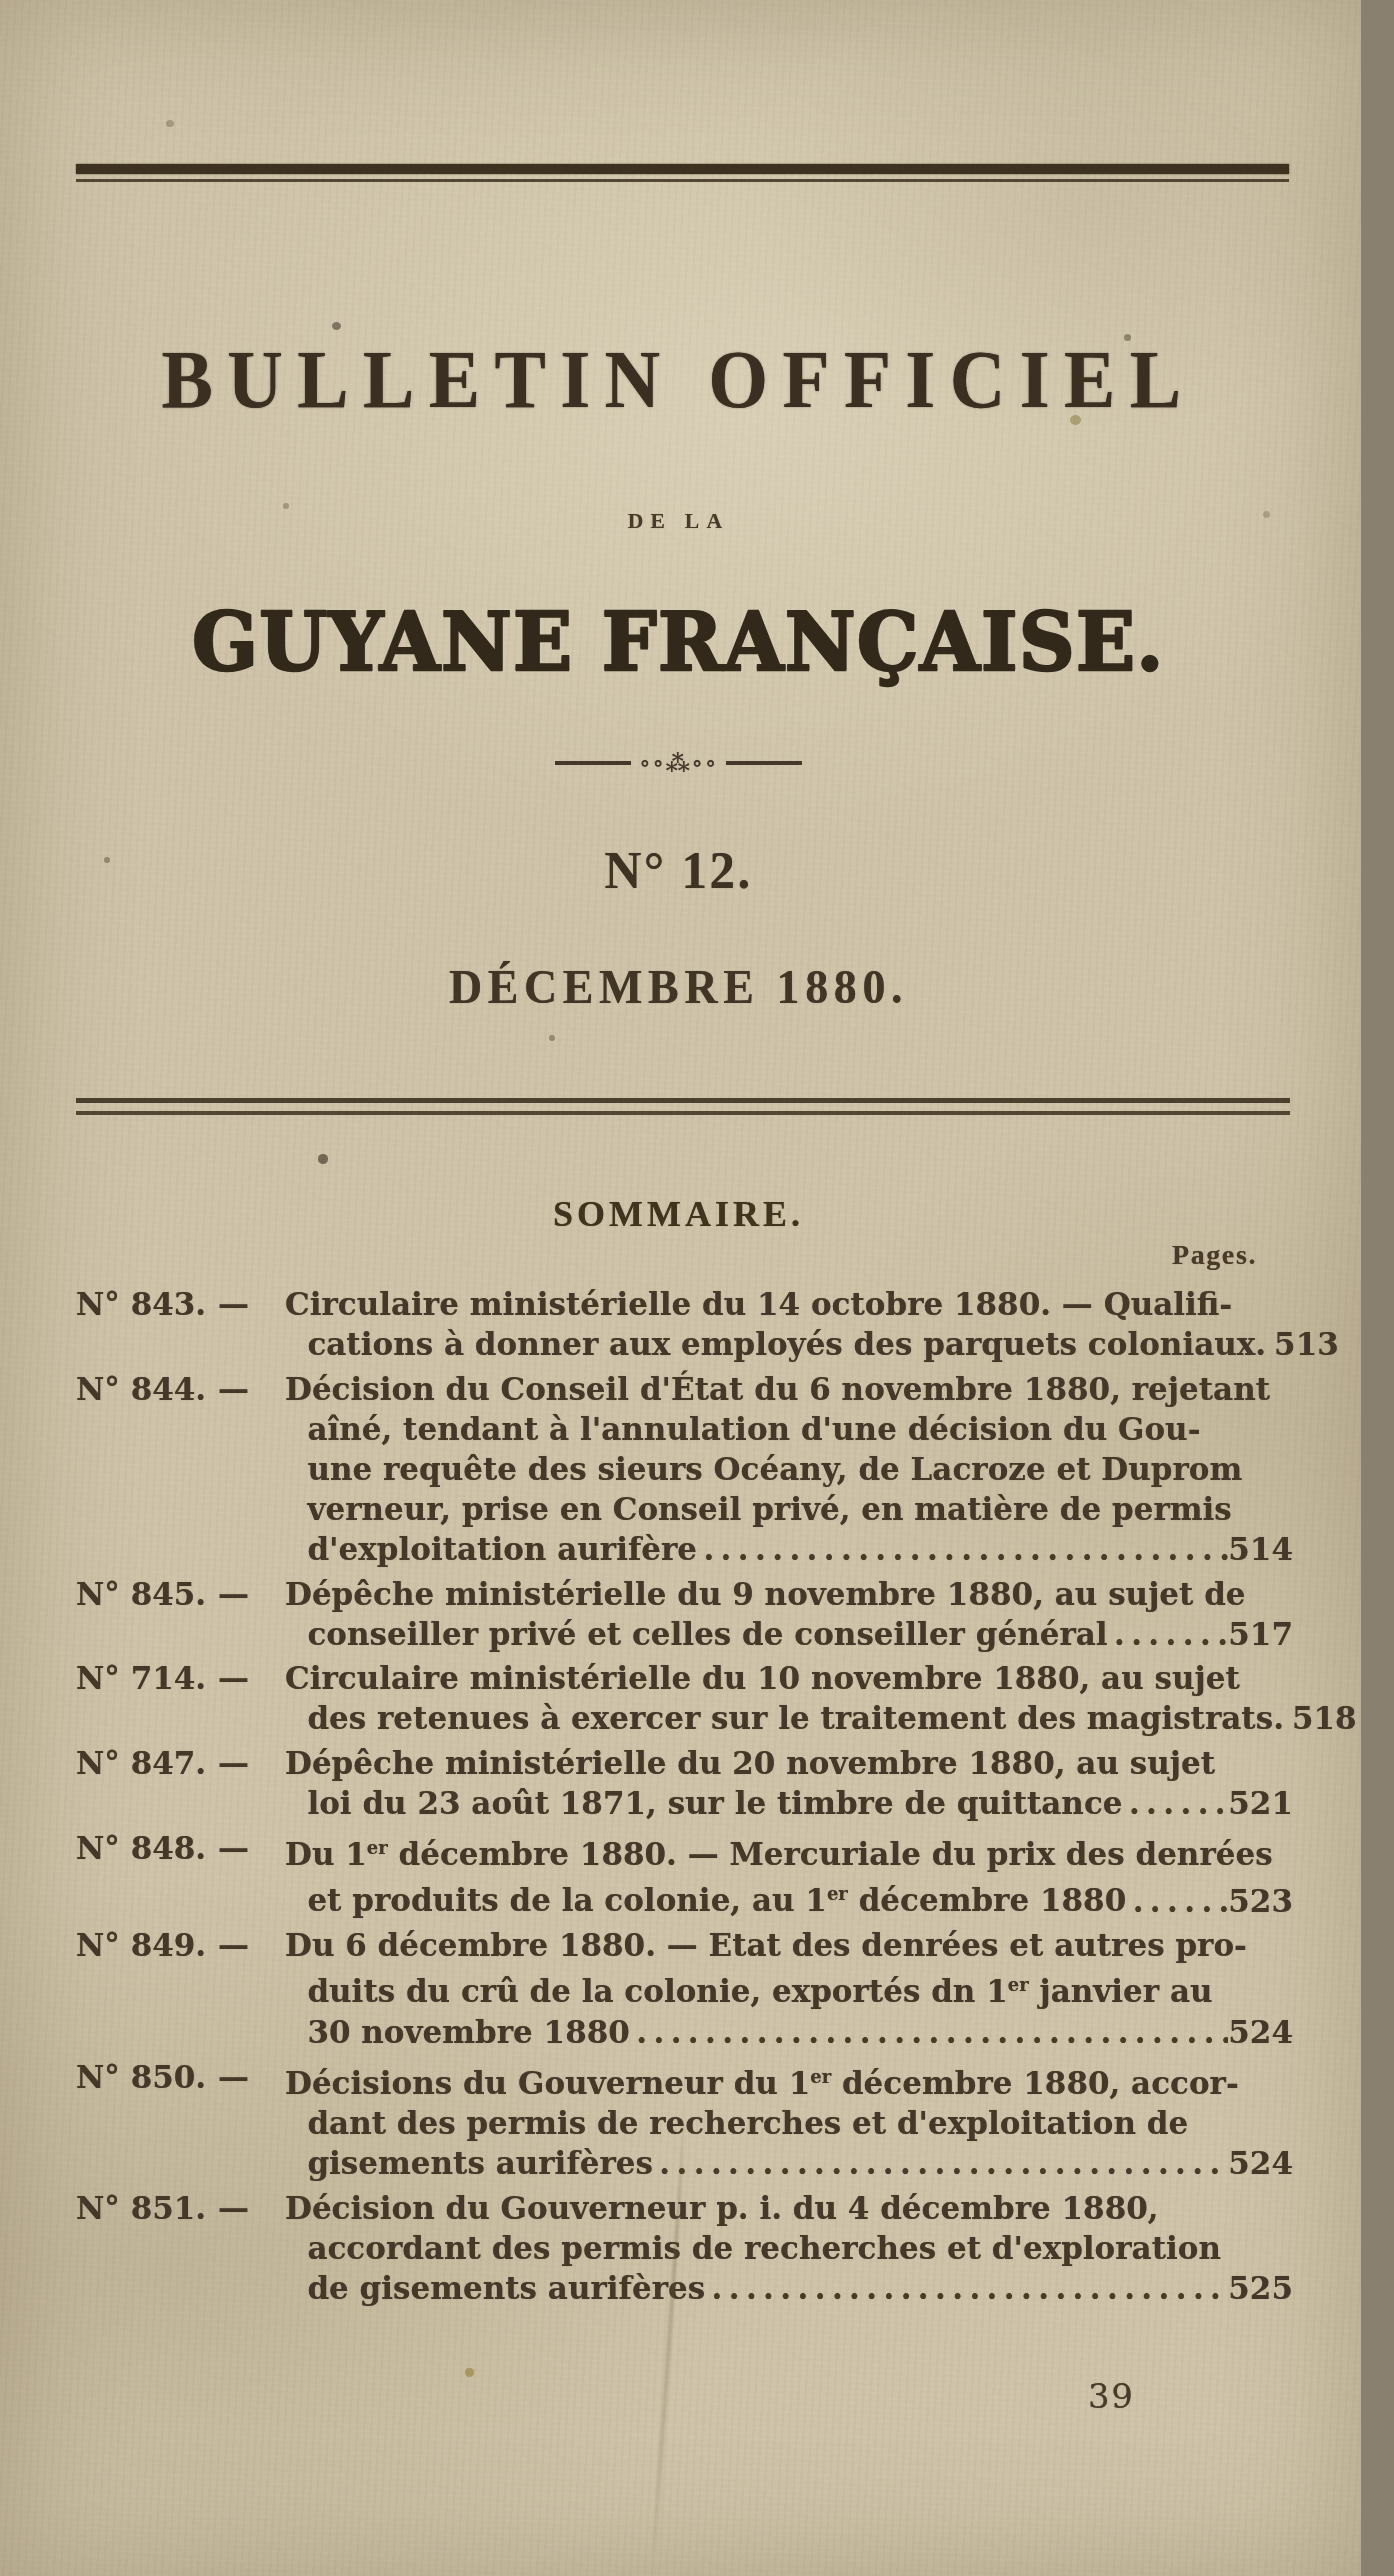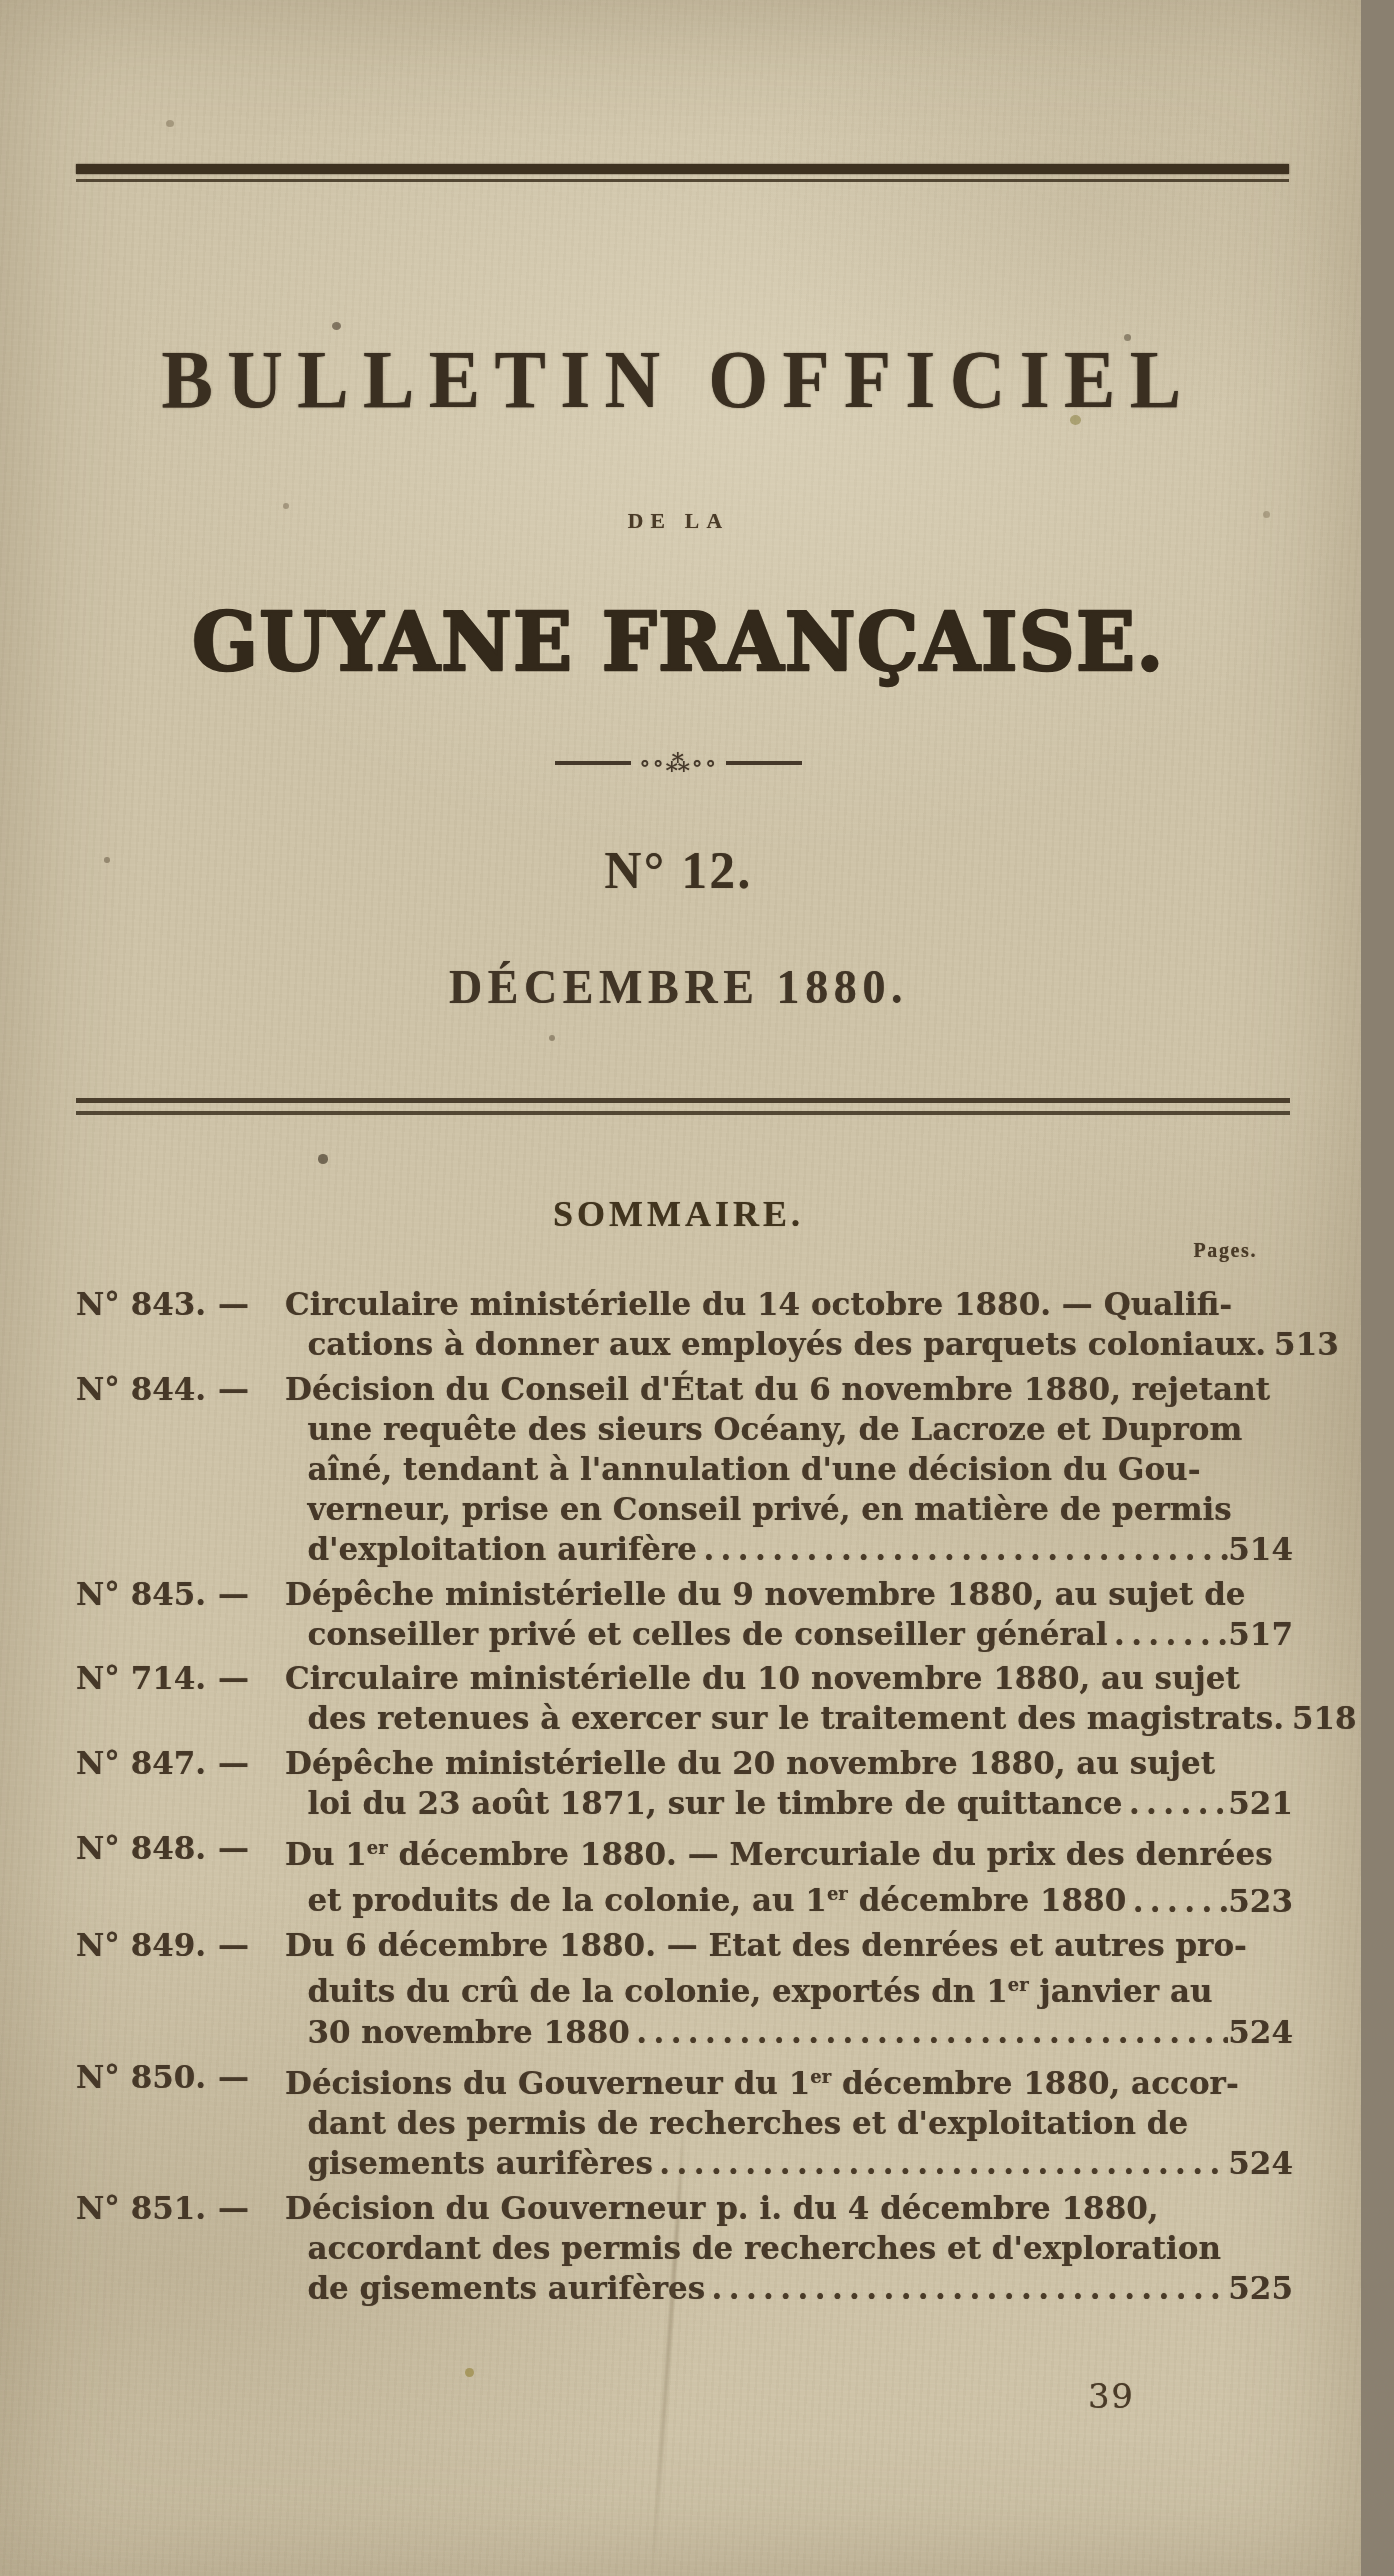--- a/index.html
+++ b/index.html
@@ -70,21 +70,21 @@
   
   .sommaire-head{
     top:1193px;
     font-family:"Liberation Serif", serif;font-weight:700;
     font-size:36px;letter-spacing:4px;color:#41341e;
     text-shadow:0 0 0.8px rgba(65,52,30,.75);
   }
   .pages-label{
     position:absolute;right:104px;top:1239px;
     font-family:"Liberation Serif", serif;font-weight:700;
-    font-size:20px;letter-spacing:1.6px;color:#4a3b28;
+    font-size:28px;letter-spacing:1.6px;color:#4a3b28;
     text-shadow:0 0 0.8px rgba(74,59,40,.6);
   }
   .toc{
     position:absolute;left:76px;top:1284px;width:1217px;
     font-size:31px;line-height:40px;color:#463828;
     text-shadow:0 0 0.8px rgba(70,56,40,.55);
     font-weight:bold;
   }
   .toc-entry{position:relative;padding-left:209px;margin-bottom:4.8px;}
   .toc-num{position:absolute;left:0;top:0;white-space:nowrap;}
@@ -146,22 +146,22 @@
         <div class="toc-line cont last">
           <span class="txt">cations à donner aux employés des parquets coloniaux.</span>
           <span class="leader"></span>
           <span class="pg">513</span>
         </div>
       </div>
       <div class="toc-entry">
         <span class="toc-num">N° 844.</span>
         <span class="toc-dash">—</span>
         <div class="toc-line">Décision du Conseil d'État du 6 novembre 1880, rejetant</div>
+        <div class="toc-line cont">aîné, tendant à l'annulation d'une décision du Gou-</div>
         <div class="toc-line cont">une requête des sieurs Océany, de Lacroze et Duprom</div>
-        <div class="toc-line cont">aîné, tendant à l'annulation d'une décision du Gou-</div>
         <div class="toc-line cont">verneur, prise en Conseil privé, en matière de permis</div>
         <div class="toc-line cont last">
           <span class="txt">d'exploitation aurifère</span>
           <span class="leader dots"></span>
           <span class="pg">514</span>
         </div>
       </div>
       <div class="toc-entry">
         <span class="toc-num">N° 845.</span>
         <span class="toc-dash">—</span>

